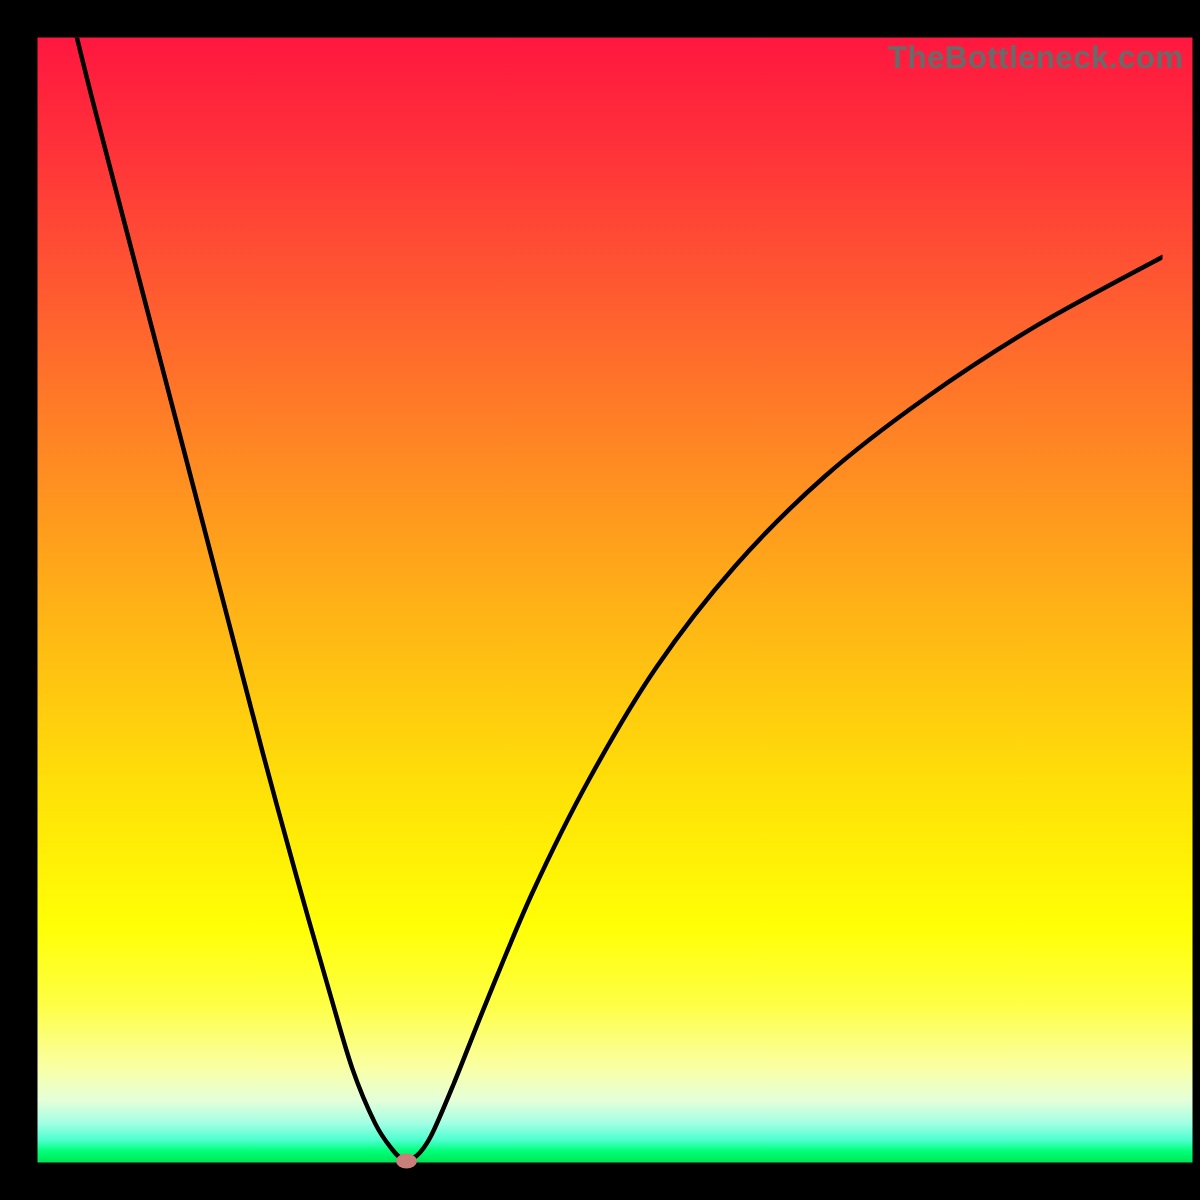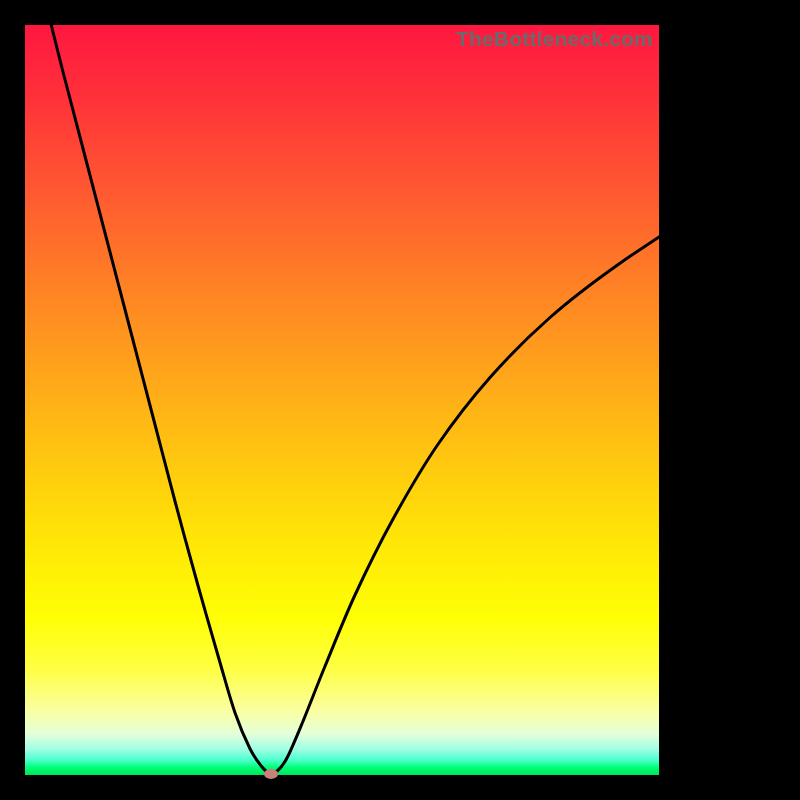--- a/index.html
+++ b/index.html
@@ -1,20 +1,20 @@
 <!DOCTYPE html>
 <html><head>
 <meta charset="utf-8">
 <style>
 * { margin: 0; padding: 0; box-sizing: border-box; }
 html, body { width: 800px; height: 800px; overflow: hidden; font-family: Arial, Helvetica, sans-serif; }
 .wrap { position: relative; width: 800px; height: 800px; background: #000; }
 .plot {
   position: absolute;
-  left: 25px; top: 25px; width: 634px; height: 750px;
+  left: 25px; top: 25px; width: 770px; height: 750px;
   background: linear-gradient(180deg,
     #ff173f 0%,
     #ff2f3a 9%,
     #ff5532 21%,
     #ff8524 36%,
     #ffb615 52%,
     #ffe407 68%,
     #ffff05 79%,
     #feff45 86%,
     #faffa3 91.5%,

